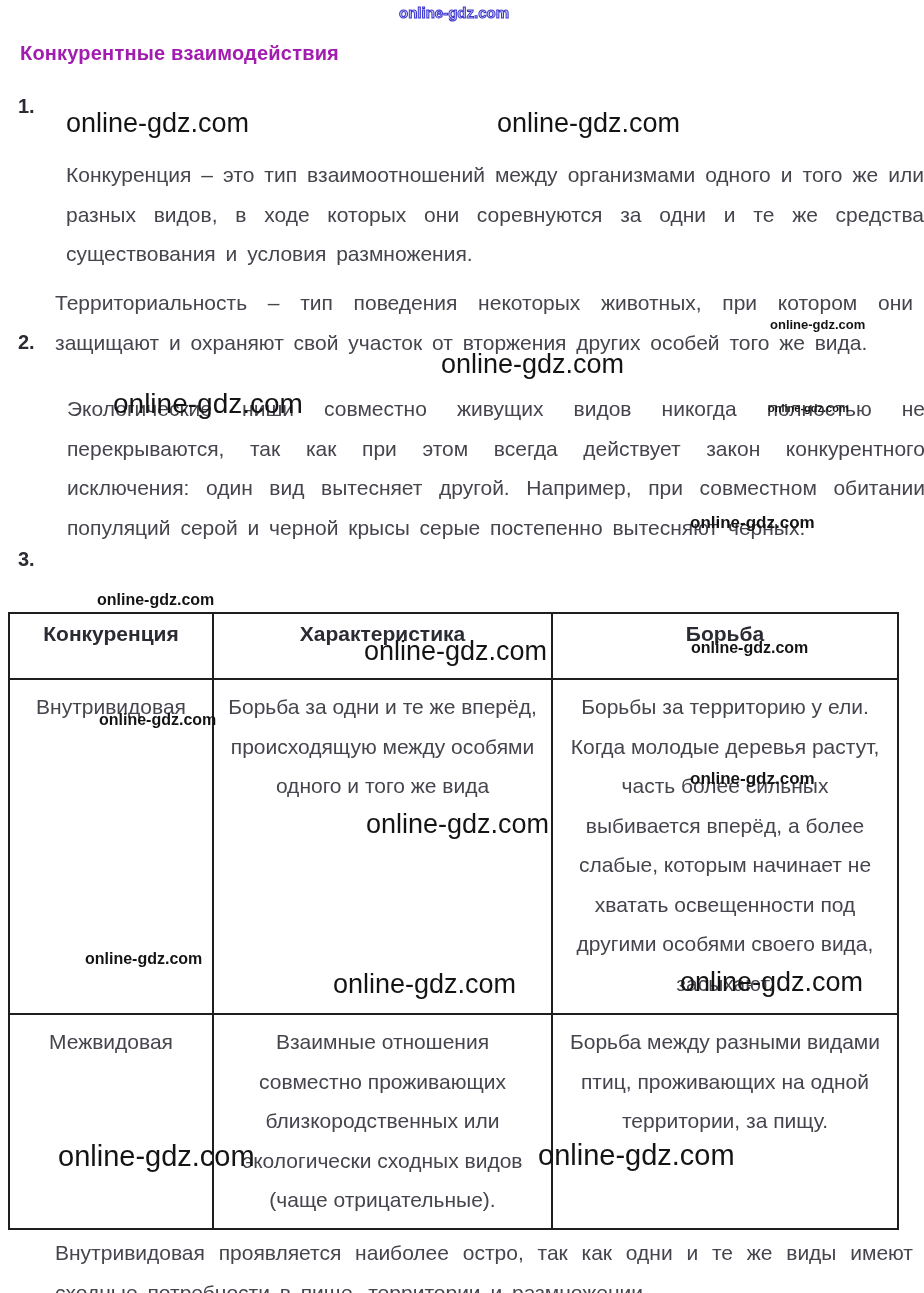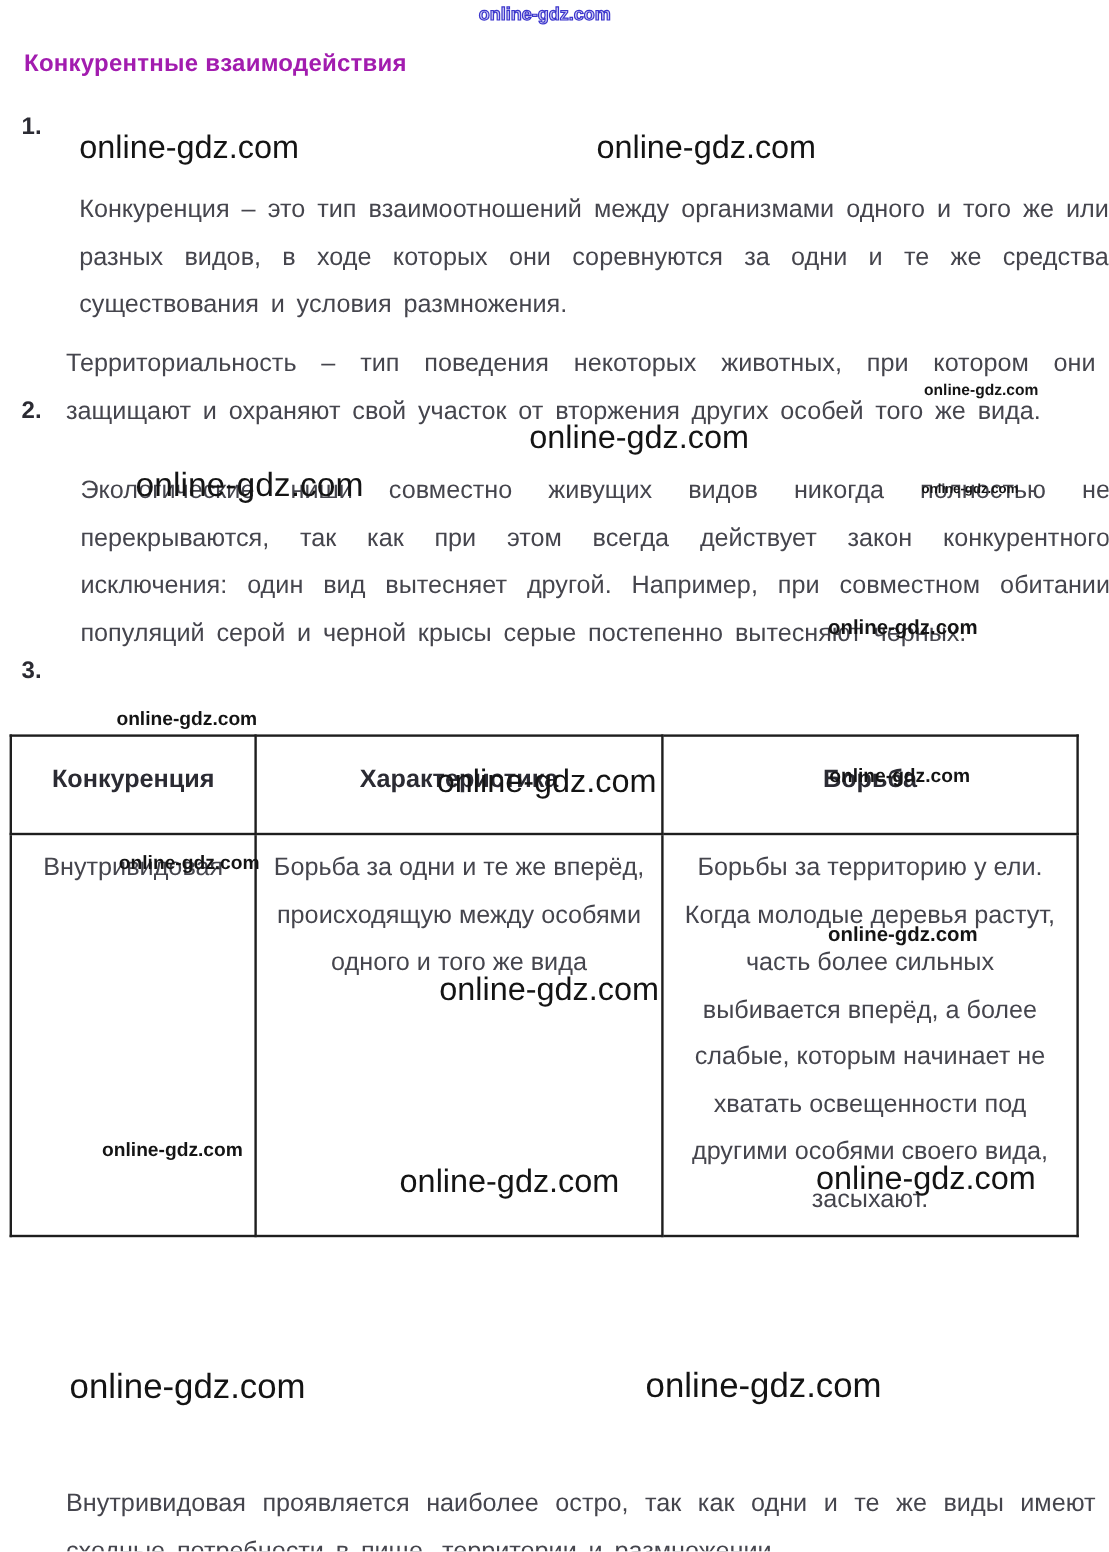--- a/index.html
+++ b/index.html
@@ -35,21 +35,21 @@
     font-size:21px;color:#45454d;
   }
   .cmp-table col.c1{width:204px;} .cmp-table col.c2{width:339px;} .cmp-table col.c3{width:346px;}
   .cmp-table th,.cmp-table td{
     border:2px solid #1e1e1e;
     vertical-align:top;text-align:center;
     padding:7px 12px 8px 12px;
   }
   .cmp-table th{
     font-weight:700;color:#2b2b33;font-size:21px;
-    height:48px;padding-top:24px;
+    height:48px;padding-top:8px;
   }
   .cmp-table td{line-height:39.5px;}
   .row1 td{height:318px;}
   .row2 td{height:196px;}
   
   .wm{
     position:absolute;white-space:nowrap;color:#141414;z-index:5;
     font-family:"Liberation Sans","DejaVu Sans",sans-serif;
   }
   .wm-blue{
@@ -124,18 +124,23 @@
         <th>Характеристика</th>
         <th>Борьба</th>
       </tr>
     </thead>
     <tbody>
       <tr class="row1">
         <td>Внутривидовая</td>
         <td>Борьба за одни и те же вперёд, происходящую между особями одного и того же вида</td>
         <td>Борьбы за территорию у ели. Когда молодые деревья растут, часть более сильных выбивается вперёд, а более слабые, которым начинает не хватать освещенности под другими особями своего вида, засыхают.</td>
       </tr>
+      <tr class="row2">
+        <td>Межвидовая</td>
+        <td>Взаимные отношения совместно проживающих близкородственных или экологически сходных видов (чаще отрицательные).</td>
+        <td>Борьба между разными видами птиц, проживающих на одной территории, за пищу.</td>
+      </tr>
     </tbody>
   </table>
 
   <p class="para footer-para">Внутривидовая проявляется наиболее остро, так как одни и те же виды имеют сходные потребности в пище, территории и размножении.</p>
 
 </div>
 
 </body></html>

